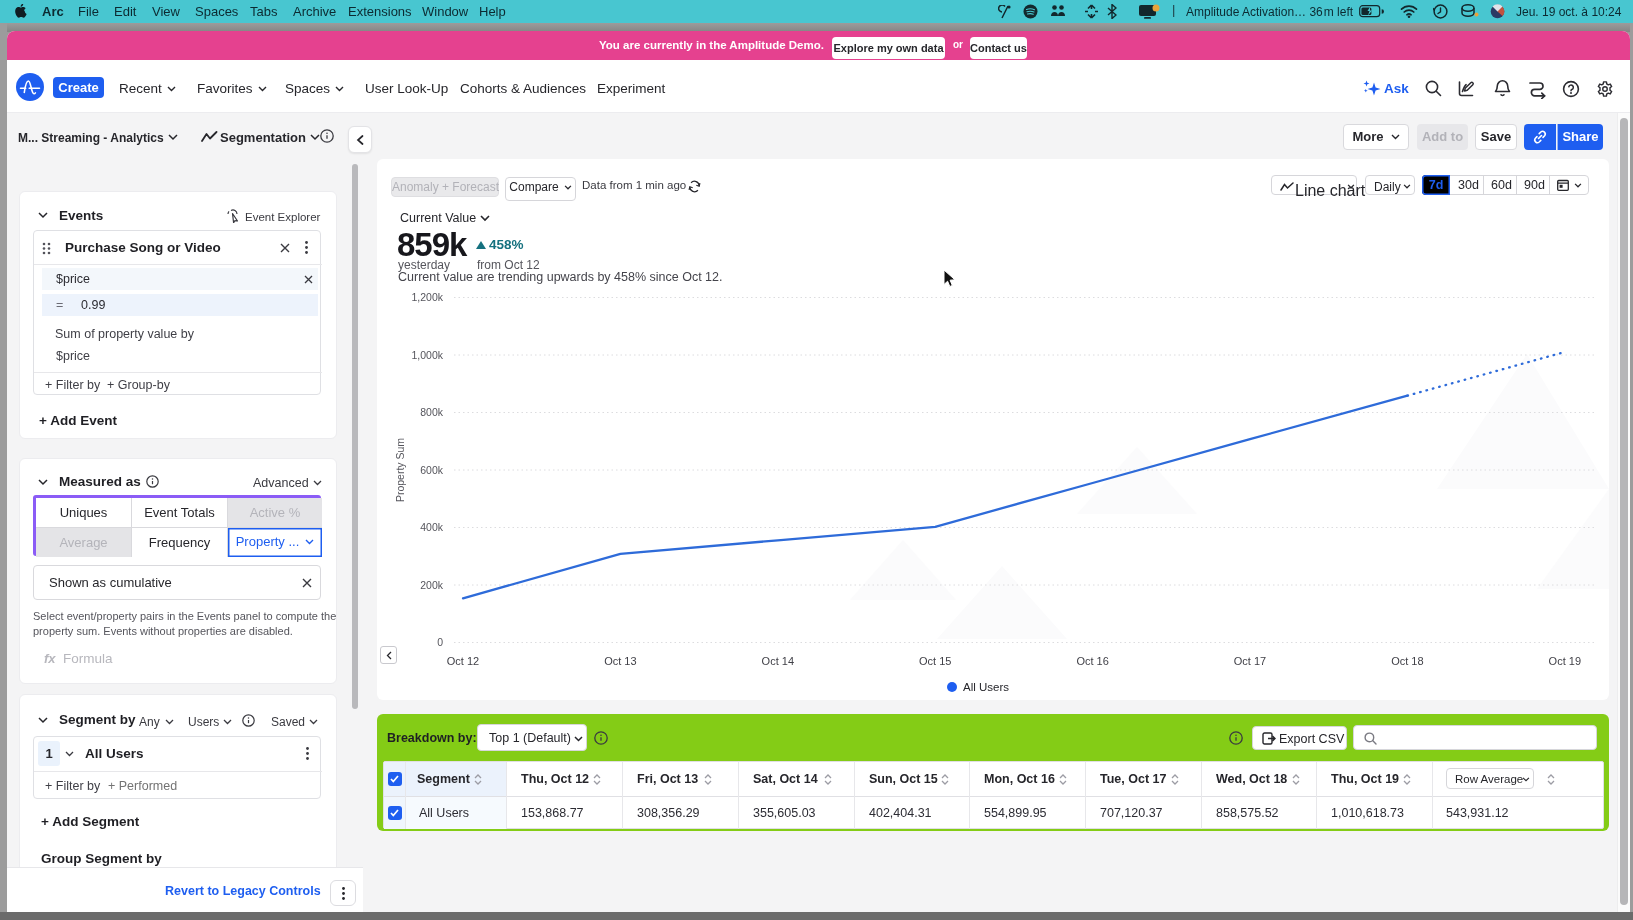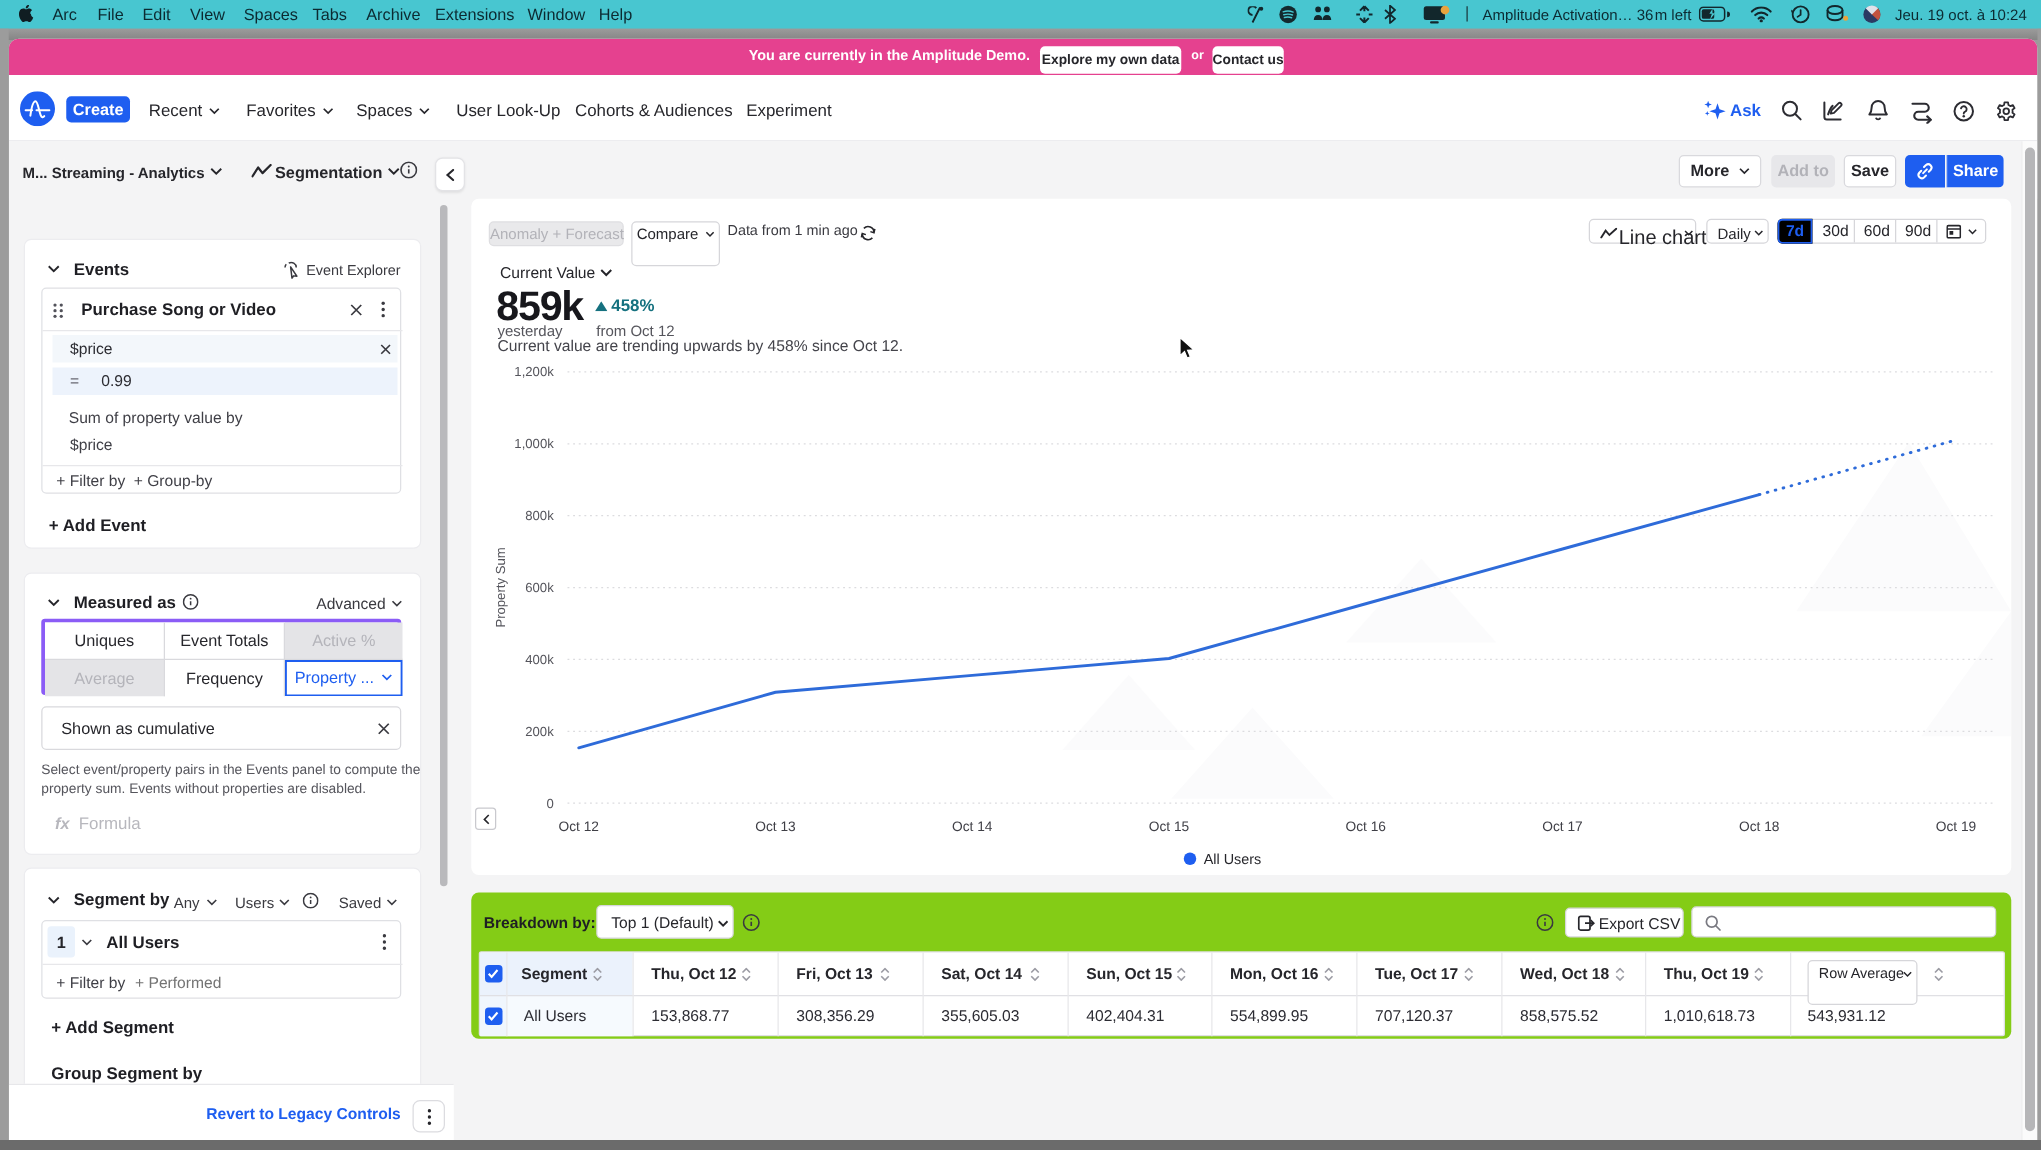--- a/index.html
+++ b/index.html
@@ -57,21 +57,21 @@
 .sort { position:absolute; top:12px; width:8px; height:11px; }
 .td { position:absolute; top:44px; font-size:12.5px; color:#2c2c33; white-space:nowrap; }
 </style>
 </head>
 <body>
 
 <div id="menubar">
   <svg class="mi" style="left:15px;top:4px" width="13" height="15" viewBox="0 0 13 15">
       <path fill="#101d22" d="M10.8 7.9c0-2 1.6-2.9 1.7-3-0.9-1.3-2.3-1.5-2.8-1.5-1.2-.1-2.3.7-2.9.7-.6 0-1.5-.7-2.5-.7C2.9 3.4 1.6 4.2.9 5.5c-1.5 2.6-.4 6.4 1.1 8.5.7 1 1.5 2.2 2.6 2.1 1-.1 1.4-.7 2.7-.7s1.6.7 2.7.7c1.1 0 1.8-1 2.5-2 .8-1.2 1.1-2.3 1.1-2.4 0 0-2.1-.8-2.1-3.1zM8.9 2.1c.5-.7.9-1.6.8-2.5-.8 0-1.7.5-2.3 1.2-.5.6-.9 1.5-.8 2.4.9.1 1.8-.4 2.3-1.1z" transform="scale(0.85)"></path>
     </svg>
-  <span class="mi" style="left:42px;font-weight:400">Arc</span>
+  <span class="mi" style="left:42px;font-weight:700">Arc</span>
   <span class="mi" style="left:78px">File</span>
   <span class="mi" style="left:114px">Edit</span>
   <span class="mi" style="left:152px">View</span>
   <span class="mi" style="left:195px">Spaces</span>
   <span class="mi" style="left:250px">Tabs</span>
   <span class="mi" style="left:293px">Archive</span>
   <span class="mi" style="left:348px">Extensions</span>
   <span class="mi" style="left:422px">Window</span>
   <span class="mi" style="left:479px">Help</span>
   <svg class="mi" style="left:998px;top:5px" width="14" height="14" viewBox="0 0 14 14">
@@ -354,21 +354,21 @@
       <div class="ic" style="left:0;top:34px;width:288px;height:1px;background:#e7e7ea"></div>
       <span class="ic" style="left:11px;top:42px;font-size:12.5px;color:#3f3f46">+ Filter by</span>
       <span class="ic" style="left:74px;top:42px;font-size:12.5px;color:#737373">+ Performed</span>
     </div>
     <span class="ic bold" style="left:34px;top:783px;font-size:13.5px;color:#1f1f24">+ Add Segment</span>
     <span class="ic bold" style="left:34px;top:820px;font-size:13.5px;color:#1f1f24">Group Segment by</span>
     <div class="ic" style="left:345px;top:133px;width:6px;height:545px;background:#b9b9bc;border-radius:3px"></div>
   </div>
   <div id="chartcard">
     <div class="btn disabled" style="left:14px;top:18px;width:108px;height:20px;text-align:center;line-height:19px;font-size:12px;white-space:nowrap">Anomaly + Forecast</div>
-    <div class="btn white" style="left:128px;top:18px;width:71px;height:36px;text-align:center;line-height:19px;font-size:12px;white-space:nowrap">Compare<svg class="chev" width="8" height="5" viewBox="0 0 9 6" style="margin-left:5px">
+    <div class="btn white" style="left:128px;top:18px;width:71px;height:24px;text-align:center;line-height:19px;font-size:12px;white-space:nowrap">Compare<svg class="chev" width="8" height="5" viewBox="0 0 9 6" style="margin-left:5px">
           <path d="M1 1l3.5 3.5L8 1" stroke="#26262b" stroke-width="1.5" fill="none"></path>
         </svg></div>
     <span class="ic" style="left:205px;top:20px;font-size:11.5px;color:#3a3a40">Data from 1 min ago</span>
     <svg class="ic" style="left:311px;top:21px" width="13" height="13" viewBox="0 0 13 13">
         <g fill="none" stroke="#26262b" stroke-width="1.3">
           <path d="M3.1 2.7 A4.7 4.7 0 0 1 11.2 5.9"></path>
           <path d="M9.9 10.3 A4.7 4.7 0 0 1 1.8 7.1"></path>
           <path d="M11.9 3.1 L11.2 6.2 L8.3 5.3" stroke-width="1.2"></path>
           <path d="M1.1 9.9 L1.8 6.8 L4.7 7.7" stroke-width="1.2"></path>
         </g>
@@ -553,21 +553,21 @@
           <use href="#sorticon"></use>
         </svg>
       <span class="th" style="left:832px">Wed, Oct 18</span>
         <svg class="sort" style="left:908px">
           <use href="#sorticon"></use>
         </svg>
       <span class="th" style="left:947px">Thu, Oct 19</span>
         <svg class="sort" style="left:1019px">
           <use href="#sorticon"></use>
         </svg>
-      <div class="ic" style="left:1062px;top:6px;width:88px;height:36px;border:1px solid #d6d6da;border-radius:4px;background:#fff">
+      <div class="ic" style="left:1062px;top:6px;width:88px;height:21px;border:1px solid #d6d6da;border-radius:4px;background:#fff">
           <span style="position:absolute;left:8px;top:4px;font-size:11.5px;color:#26262b">Row Average</span>
           <svg style="position:absolute;left:75px;top:8px" width="8" height="5" viewBox="0 0 9 6">
             <path d="M1 1l3.5 3.5L8 1" stroke="#26262b" stroke-width="1.4" fill="none"></path>
           </svg>
         </div>
       <svg class="sort" style="left:1163px">
           <use href="#sorticon"></use>
         </svg>
       <span class="td" style="left:35px">All Users</span>
       <span class="td" style="left:137px">153,868.77</span>

